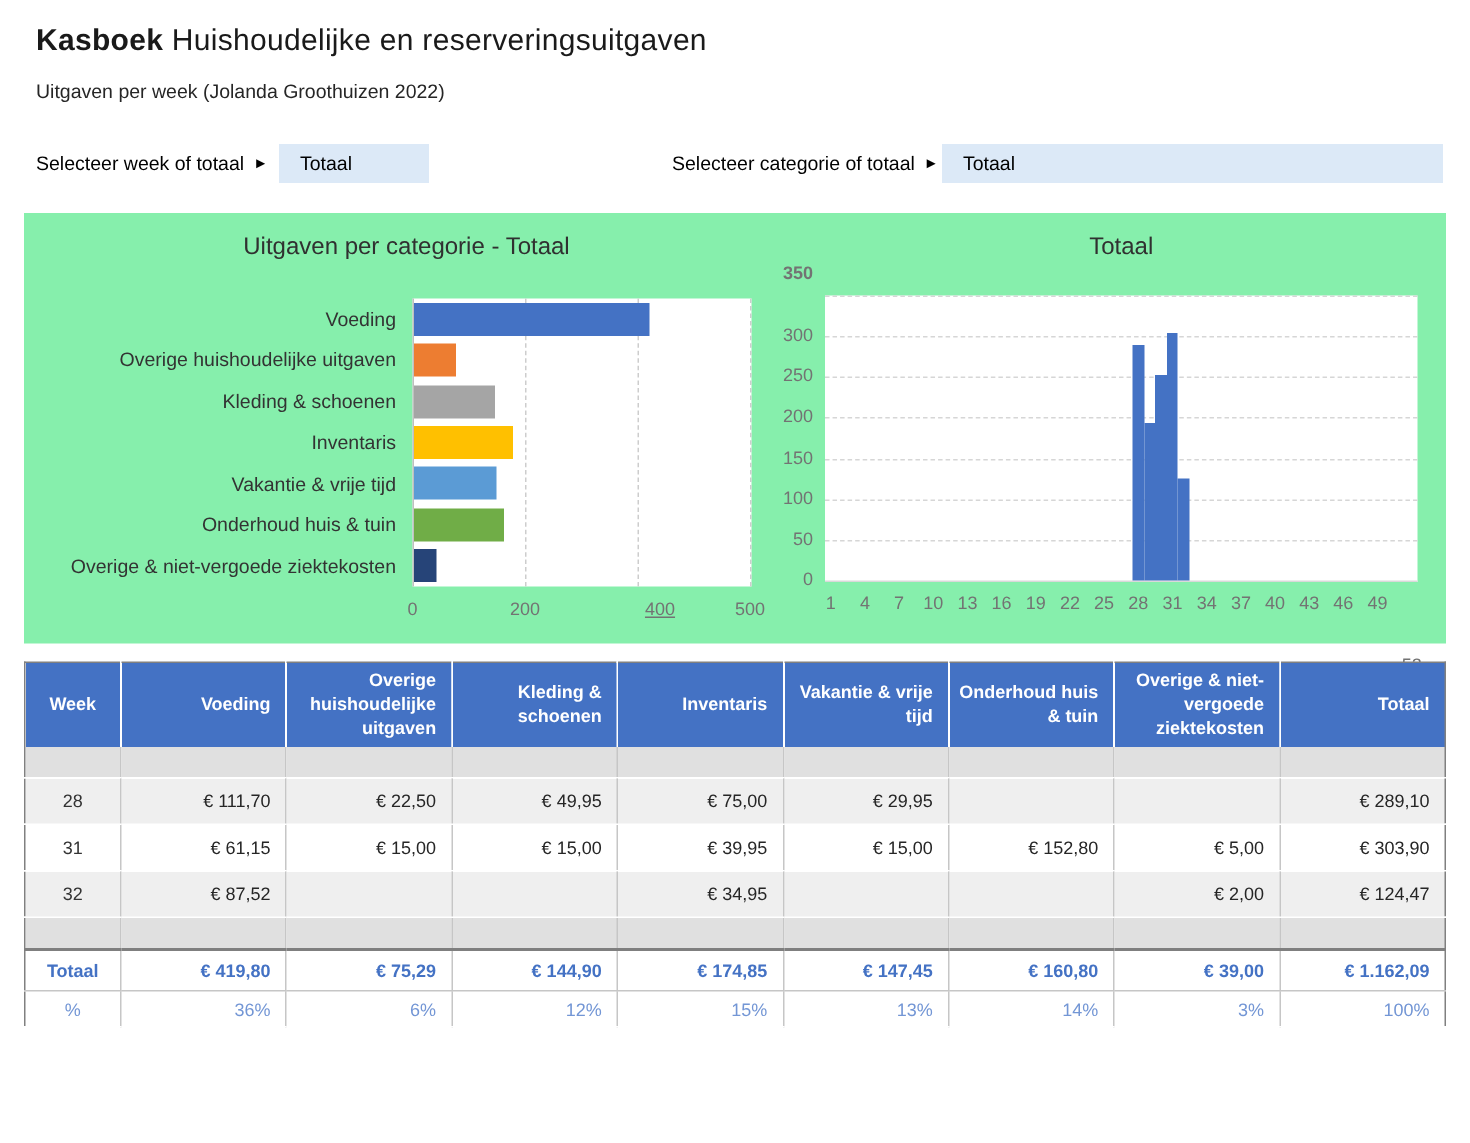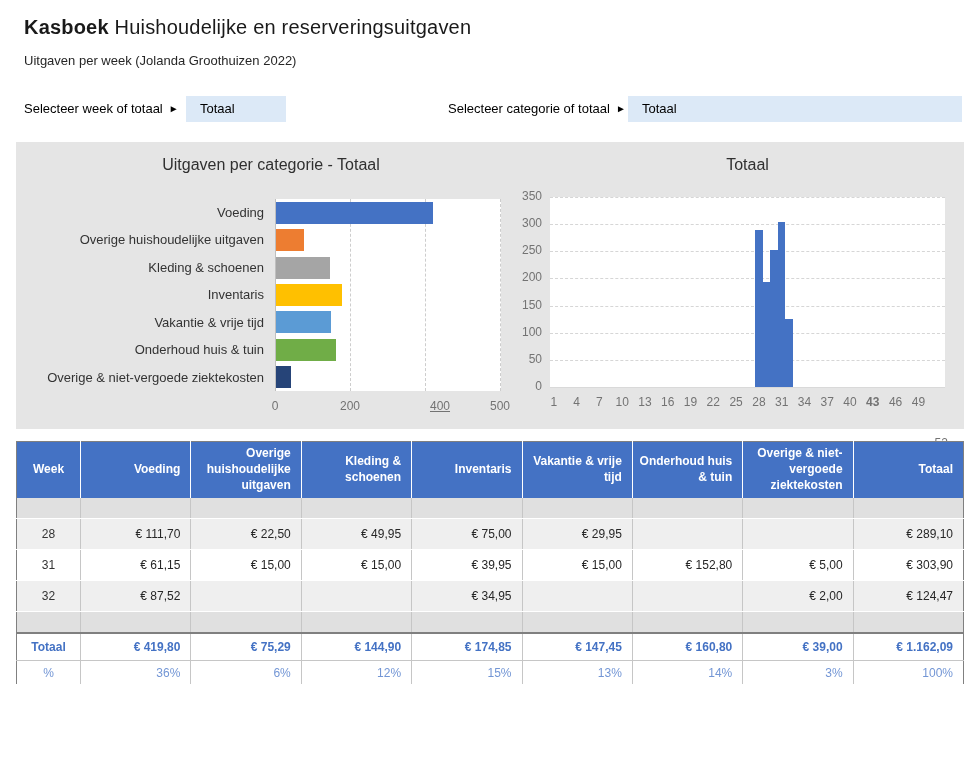--- a/index.html
+++ b/index.html
@@ -17,21 +17,21 @@
   .sel-arrow{font-size:10px;margin-left:6px;position:relative;top:-1px;}
   .sel-box{
     top:96px;height:26px;line-height:26px;background:#DCE9F7;
     font-size:13px;color:#000;padding-left:14px;box-sizing:border-box;
   }
   #week-select-label{left:24px;}
   #week-select-box{left:186px;width:100px;}
   #category-select-label{left:448px;}
   #category-select-box{left:628px;width:334px;}
   
-  #charts-panel{left:16px;top:142px;width:948px;height:287px;background:#e5e5e5;}
+  #charts-panel{left:16px;top:142px;width:948px;height:287px;background:#86efac;}
   #chart-left{left:0;top:0;width:510px;height:287px;}
   #chart-right{left:500px;top:0;width:448px;height:287px;}
   .chart-title{left:0;top:14px;width:100%;text-align:center;font-size:16px;color:#303030;}
   #chart-right .chart-title{left:34px;width:395px;}
   #hplot{left:259px;top:57px;width:225px;height:192px;background:#ffffff;border-left:1px solid #BFBFBF;}
   #vplot{left:34px;top:55px;width:395px;height:190px;background:#ffffff;border-bottom:1px solid #D9D9D9;}
   .vgrid{position:absolute;top:0;bottom:0;width:0;border-left:1px dashed #CDCDCD;}
   .hgrid{position:absolute;left:0;right:0;height:0;border-top:1px dashed #D6D6D6;}
   .hbar-label{position:absolute;left:0;width:248px;text-align:right;font-size:13px;color:#333;}
   .hbar{position:absolute;height:22px;}
@@ -130,36 +130,36 @@
         <div class="vbar" style="left: 227.88px; width: 7.6px; height: 165px; background: rgb(68, 114, 196);"></div>
         <div class="vbar" style="left: 235.48px; width: 7.6px; height: 67.6px; background: rgb(68, 114, 196);"></div>
       </div>
   <div class="tick right" style="left: 0px; top: 237px; width: 26px;">0</div>
       <div class="tick right" style="left: 0px; top: 209.857px; width: 26px;">50</div>
       <div class="tick right" style="left: 0px; top: 182.714px; width: 26px;">100</div>
       <div class="tick right" style="left: 0px; top: 155.571px; width: 26px;">150</div>
       <div class="tick right" style="left: 0px; top: 128.429px; width: 26px;">200</div>
       <div class="tick right" style="left: 0px; top: 101.286px; width: 26px;">250</div>
       <div class="tick right" style="left: 0px; top: 74.1429px; width: 26px;">300</div>
-      <div class="tick right" style="left: 0px; top: 47px; width: 26px;">350</div>
+      <div class="tick right" style="left: 0px; top: 33px; width: 26px; font-weight: bold;">350</div>
       <div class="tick center" style="left: 25.8px; top: 253px; width: 24px;">1</div>
       <div class="tick center" style="left: 48.6px; top: 253px; width: 24px;">4</div>
       <div class="tick center" style="left: 71.4px; top: 253px; width: 24px;">7</div>
       <div class="tick center" style="left: 94.2px; top: 253px; width: 24px;">10</div>
       <div class="tick center" style="left: 117px; top: 253px; width: 24px;">13</div>
       <div class="tick center" style="left: 139.7px; top: 253px; width: 24px;">16</div>
       <div class="tick center" style="left: 162.5px; top: 253px; width: 24px;">19</div>
       <div class="tick center" style="left: 185.3px; top: 253px; width: 24px;">22</div>
       <div class="tick center" style="left: 208.1px; top: 253px; width: 24px;">25</div>
       <div class="tick center" style="left: 230.9px; top: 253px; width: 24px;">28</div>
       <div class="tick center" style="left: 253.7px; top: 253px; width: 24px;">31</div>
       <div class="tick center" style="left: 276.5px; top: 253px; width: 24px;">34</div>
       <div class="tick center" style="left: 299.3px; top: 253px; width: 24px;">37</div>
       <div class="tick center" style="left: 322px; top: 253px; width: 24px;">40</div>
-      <div class="tick center" style="left: 344.8px; top: 253px; width: 24px; font-weight: bold;">43</div>
+      <div class="tick center" style="left: 344.8px; top: 253px; width: 24px;">43</div>
       <div class="tick center" style="left: 367.6px; top: 253px; width: 24px;">46</div>
       <div class="tick center" style="left: 390.4px; top: 253px; width: 24px;">49</div>
       <div class="tick center" style="left: 413.2px; top: 253px; width: 24px; margin-top: 41px;">52</div>
     </div>
 </div>
 
 <table id="expense-table">
   <thead>
       <tr id="thead-row">
         <th style="width: 64px;">Week</th>

